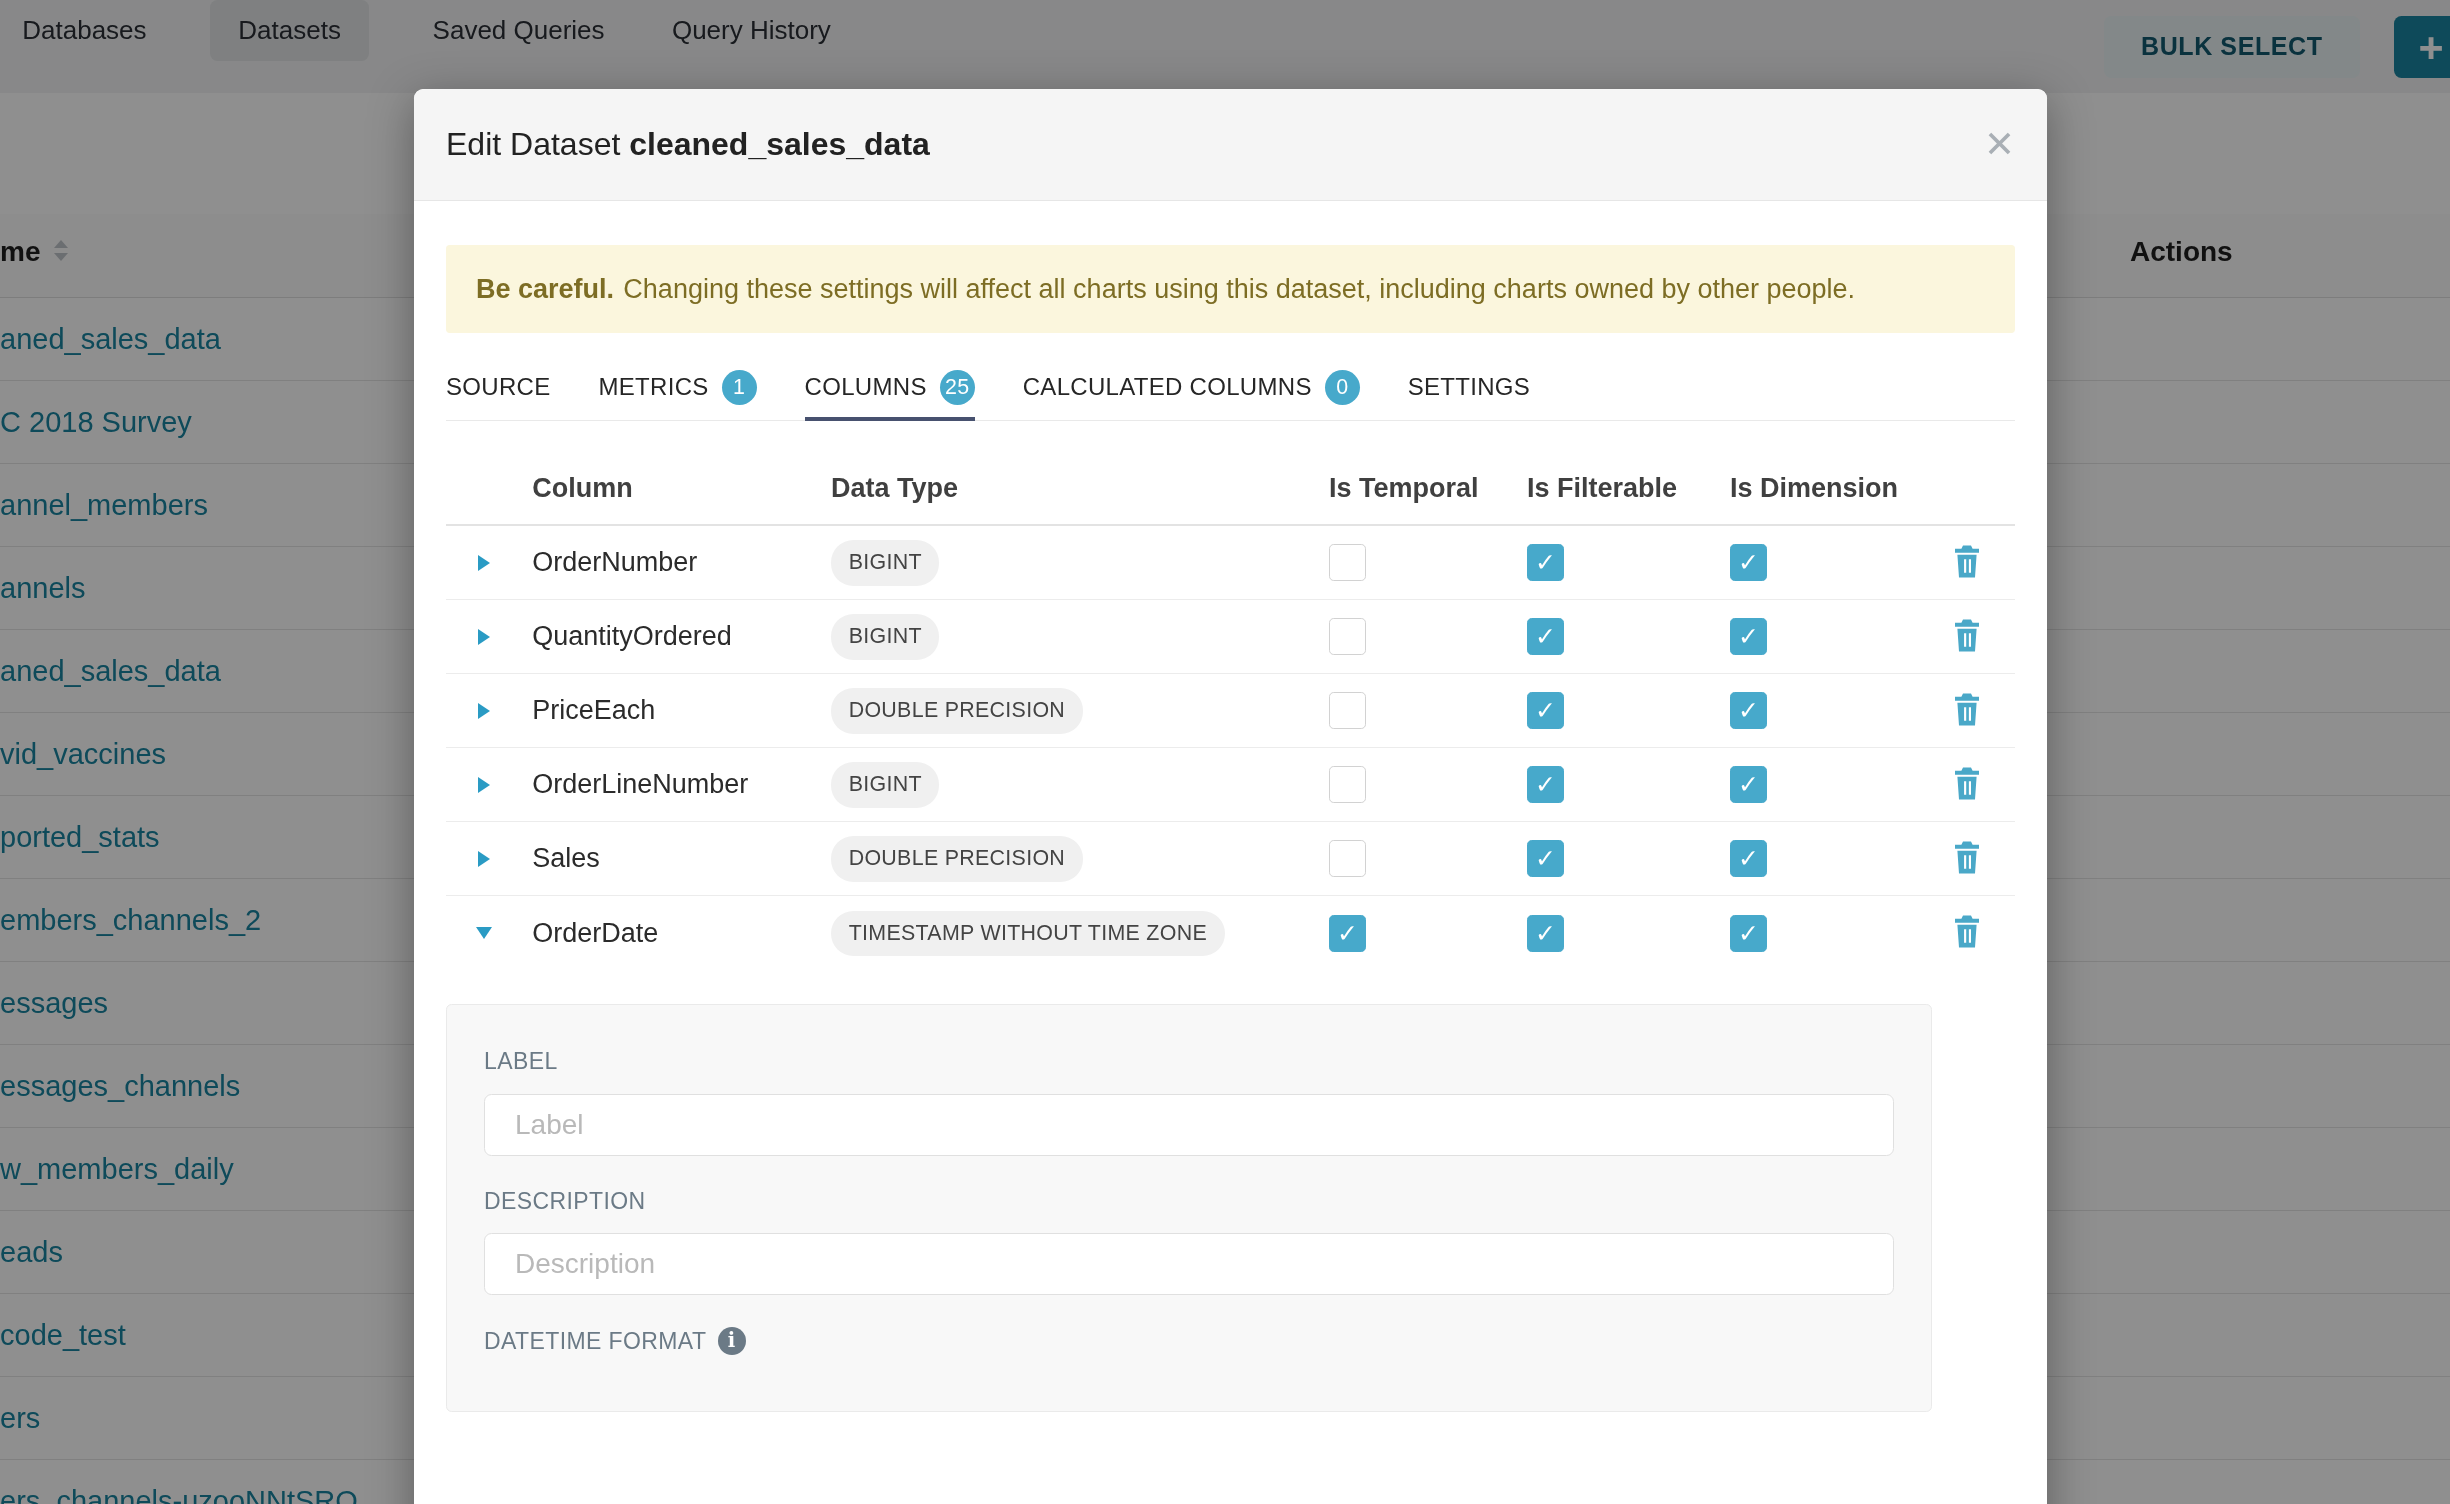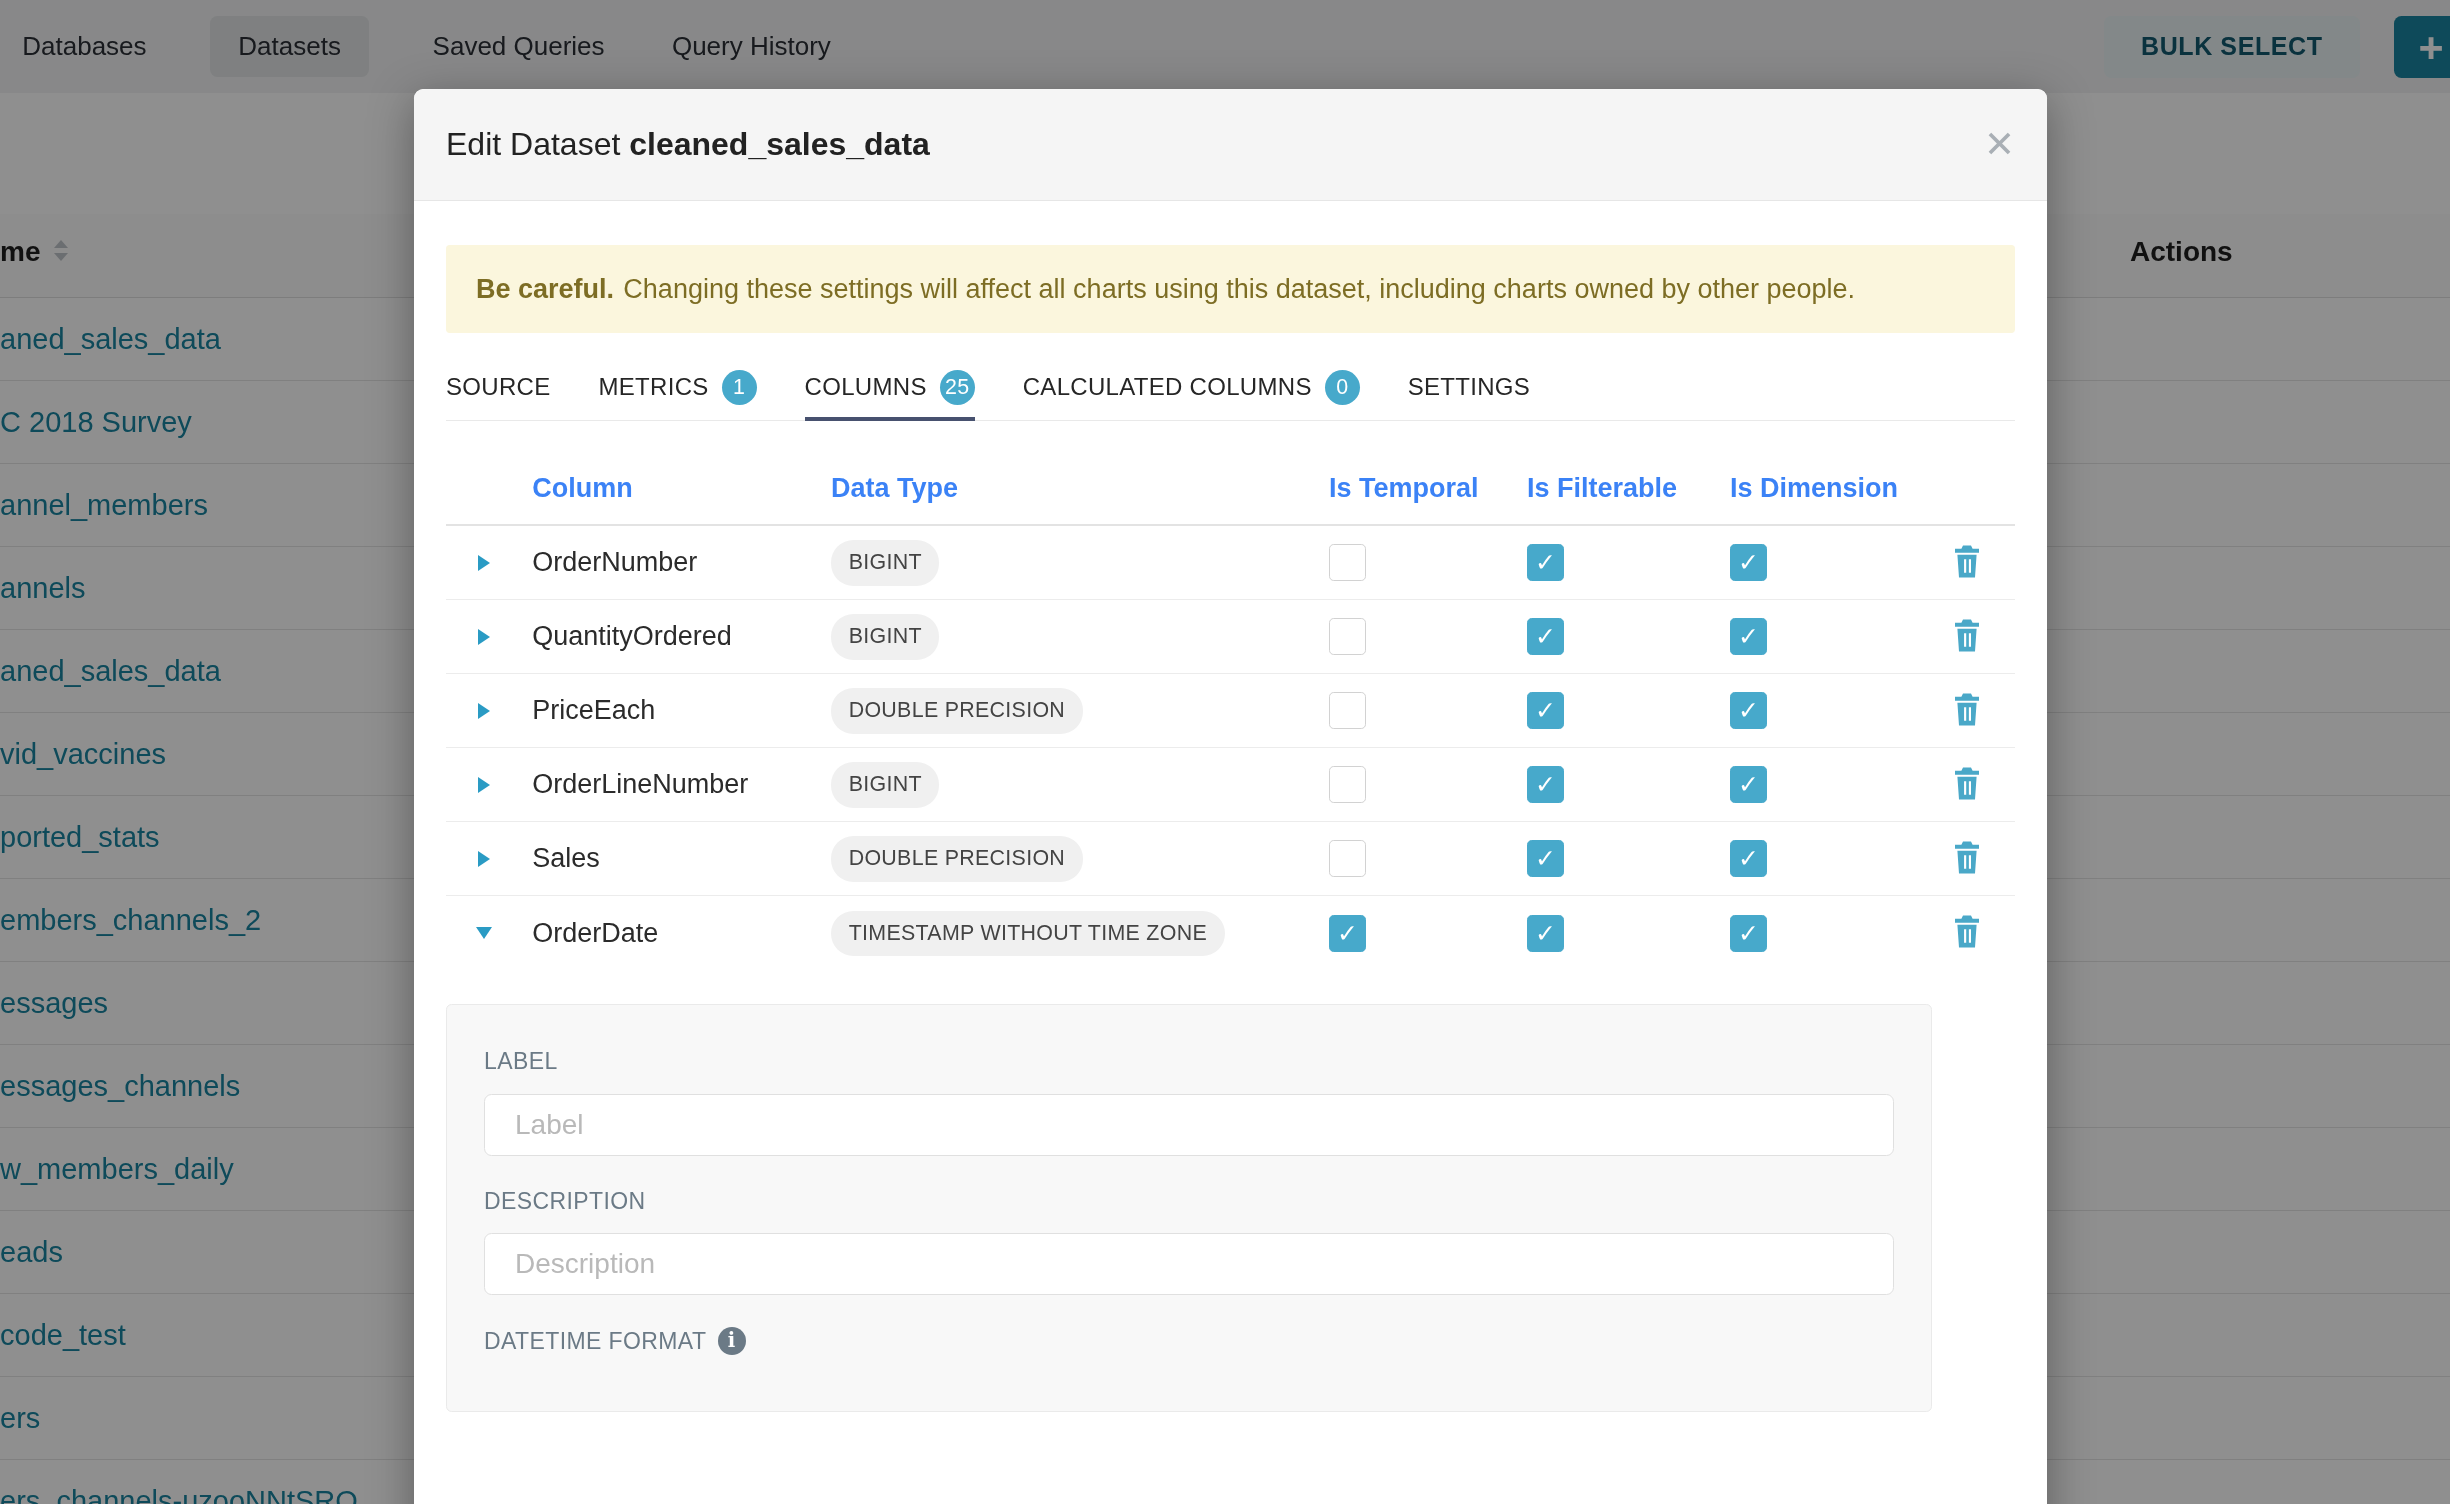--- a/index.html
+++ b/index.html
@@ -7,21 +7,21 @@
   body {
     font-family:"Liberation Sans","DejaVu Sans",sans-serif;
     background:#ffffff; position:relative; color:#2b2f36;
   }
 
   
   .page { position:absolute; inset:0; background:#ffffff; }
 
   .topnav {
     position:absolute; left:0; top:0; width:2450px; height:93px;
-    background:#F2F3F4; display:flex; align-items:center; padding-left:18.6px;
+    background:#F2F3F4; display:flex; align-items:flex-start; padding-left:18.6px;
   }
   .topnav .tabs { display:flex; align-items:center; gap:60px; }
   .nav-tab {
     font-size:26px; color:#2b2f36; padding:15px 3.7px; border-radius:7.5px;
     white-space:nowrap; cursor:pointer;
   }
   .nav-tab.active { background:#E2E4E6; padding:15px 28px; }
   .topnav-right { position:absolute; right:0; top:0; height:93px; display:flex; align-items:center; }
   .bulk-select {
     height:62px; padding:0 37px; background:#E9F2F4; color:#12596F;
@@ -112,21 +112,21 @@
 
   
   .ctable { margin-top:32px; }
   .crow {
     display:grid;
     grid-template-columns:75px 310px 498px 198px 203px 186px 101px;
     align-items:center; height:74px; border-bottom:0.9px solid #ECECEC;
   }
   .crow.chead { height:73px; border-bottom:2.8px solid #E3E3E3; }
   .crow.last { border-bottom:none; }
-  .chead .hcell { font-size:27px; font-weight:bold; color:#3b82f6; }
+  .chead .hcell { font-size:27px; font-weight:bold; color:#404040; }
   .cell-name { font-size:27px; color:#2b2b2b; padding-left:11.2px; }
   .chead .cell-name { padding-left:11.2px; }
   .caret-cell { display:flex; justify-content:center; cursor:pointer; }
   .tri-right { width:0; height:0; border-top:8.4px solid transparent; border-bottom:8.4px solid transparent; border-left:12px solid #2A9BC4; }
   .tri-right.down { border-left:8.4px solid transparent; border-right:8.4px solid transparent; border-top:12px solid #2A9BC4; border-bottom:none; }
   .pill {
     display:inline-block; background:#F0F0F0; color:#444; font-size:21.4px;
     letter-spacing:0.3px; padding:10.3px 17.7px; border-radius:22.4px; white-space:nowrap;
   }
   .cb {

